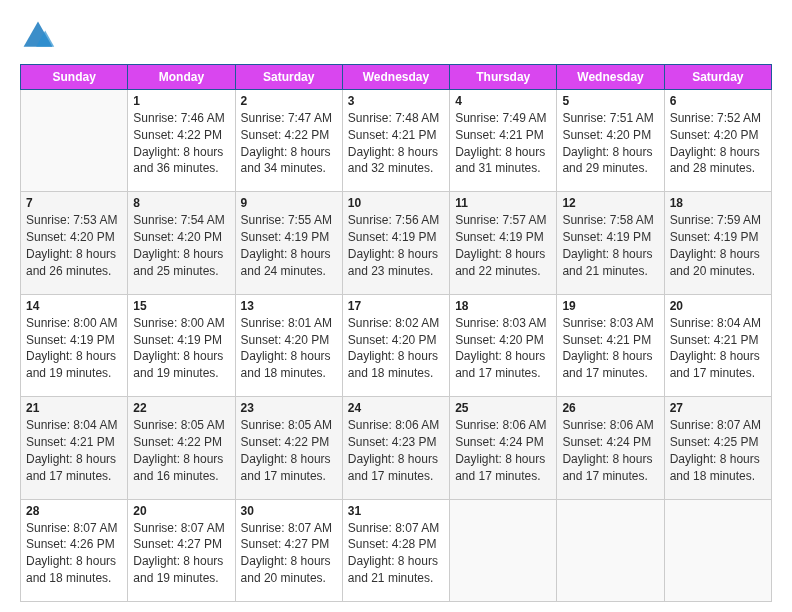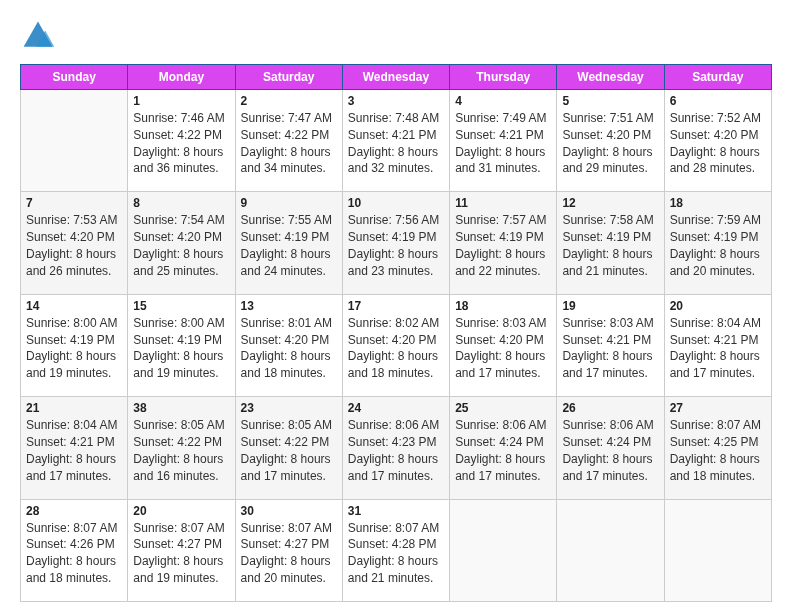--- a/index.html
+++ b/index.html
@@ -226,21 +226,21 @@
             <span class="day-num">20</span>
             <div class="day-info">Sunrise: 8:04 AM<br>Sunset: 4:21 PM<br>Daylight: 8 hours and 17 minutes.</div>
           </td>
         </tr>
         <tr>
           <td>
             <span class="day-num">21</span>
             <div class="day-info">Sunrise: 8:04 AM<br>Sunset: 4:21 PM<br>Daylight: 8 hours and 17 minutes.</div>
           </td>
           <td>
-            <span class="day-num">38</span>
+            <span class="day-num">22</span>
             <div class="day-info">Sunrise: 8:05 AM<br>Sunset: 4:22 PM<br>Daylight: 8 hours and 16 minutes.</div>
           </td>
           <td>
             <span class="day-num">23</span>
             <div class="day-info">Sunrise: 8:05 AM<br>Sunset: 4:22 PM<br>Daylight: 8 hours and 17 minutes.</div>
           </td>
           <td>
             <span class="day-num">24</span>
             <div class="day-info">Sunrise: 8:06 AM<br>Sunset: 4:23 PM<br>Daylight: 8 hours and 17 minutes.</div>
           </td>

